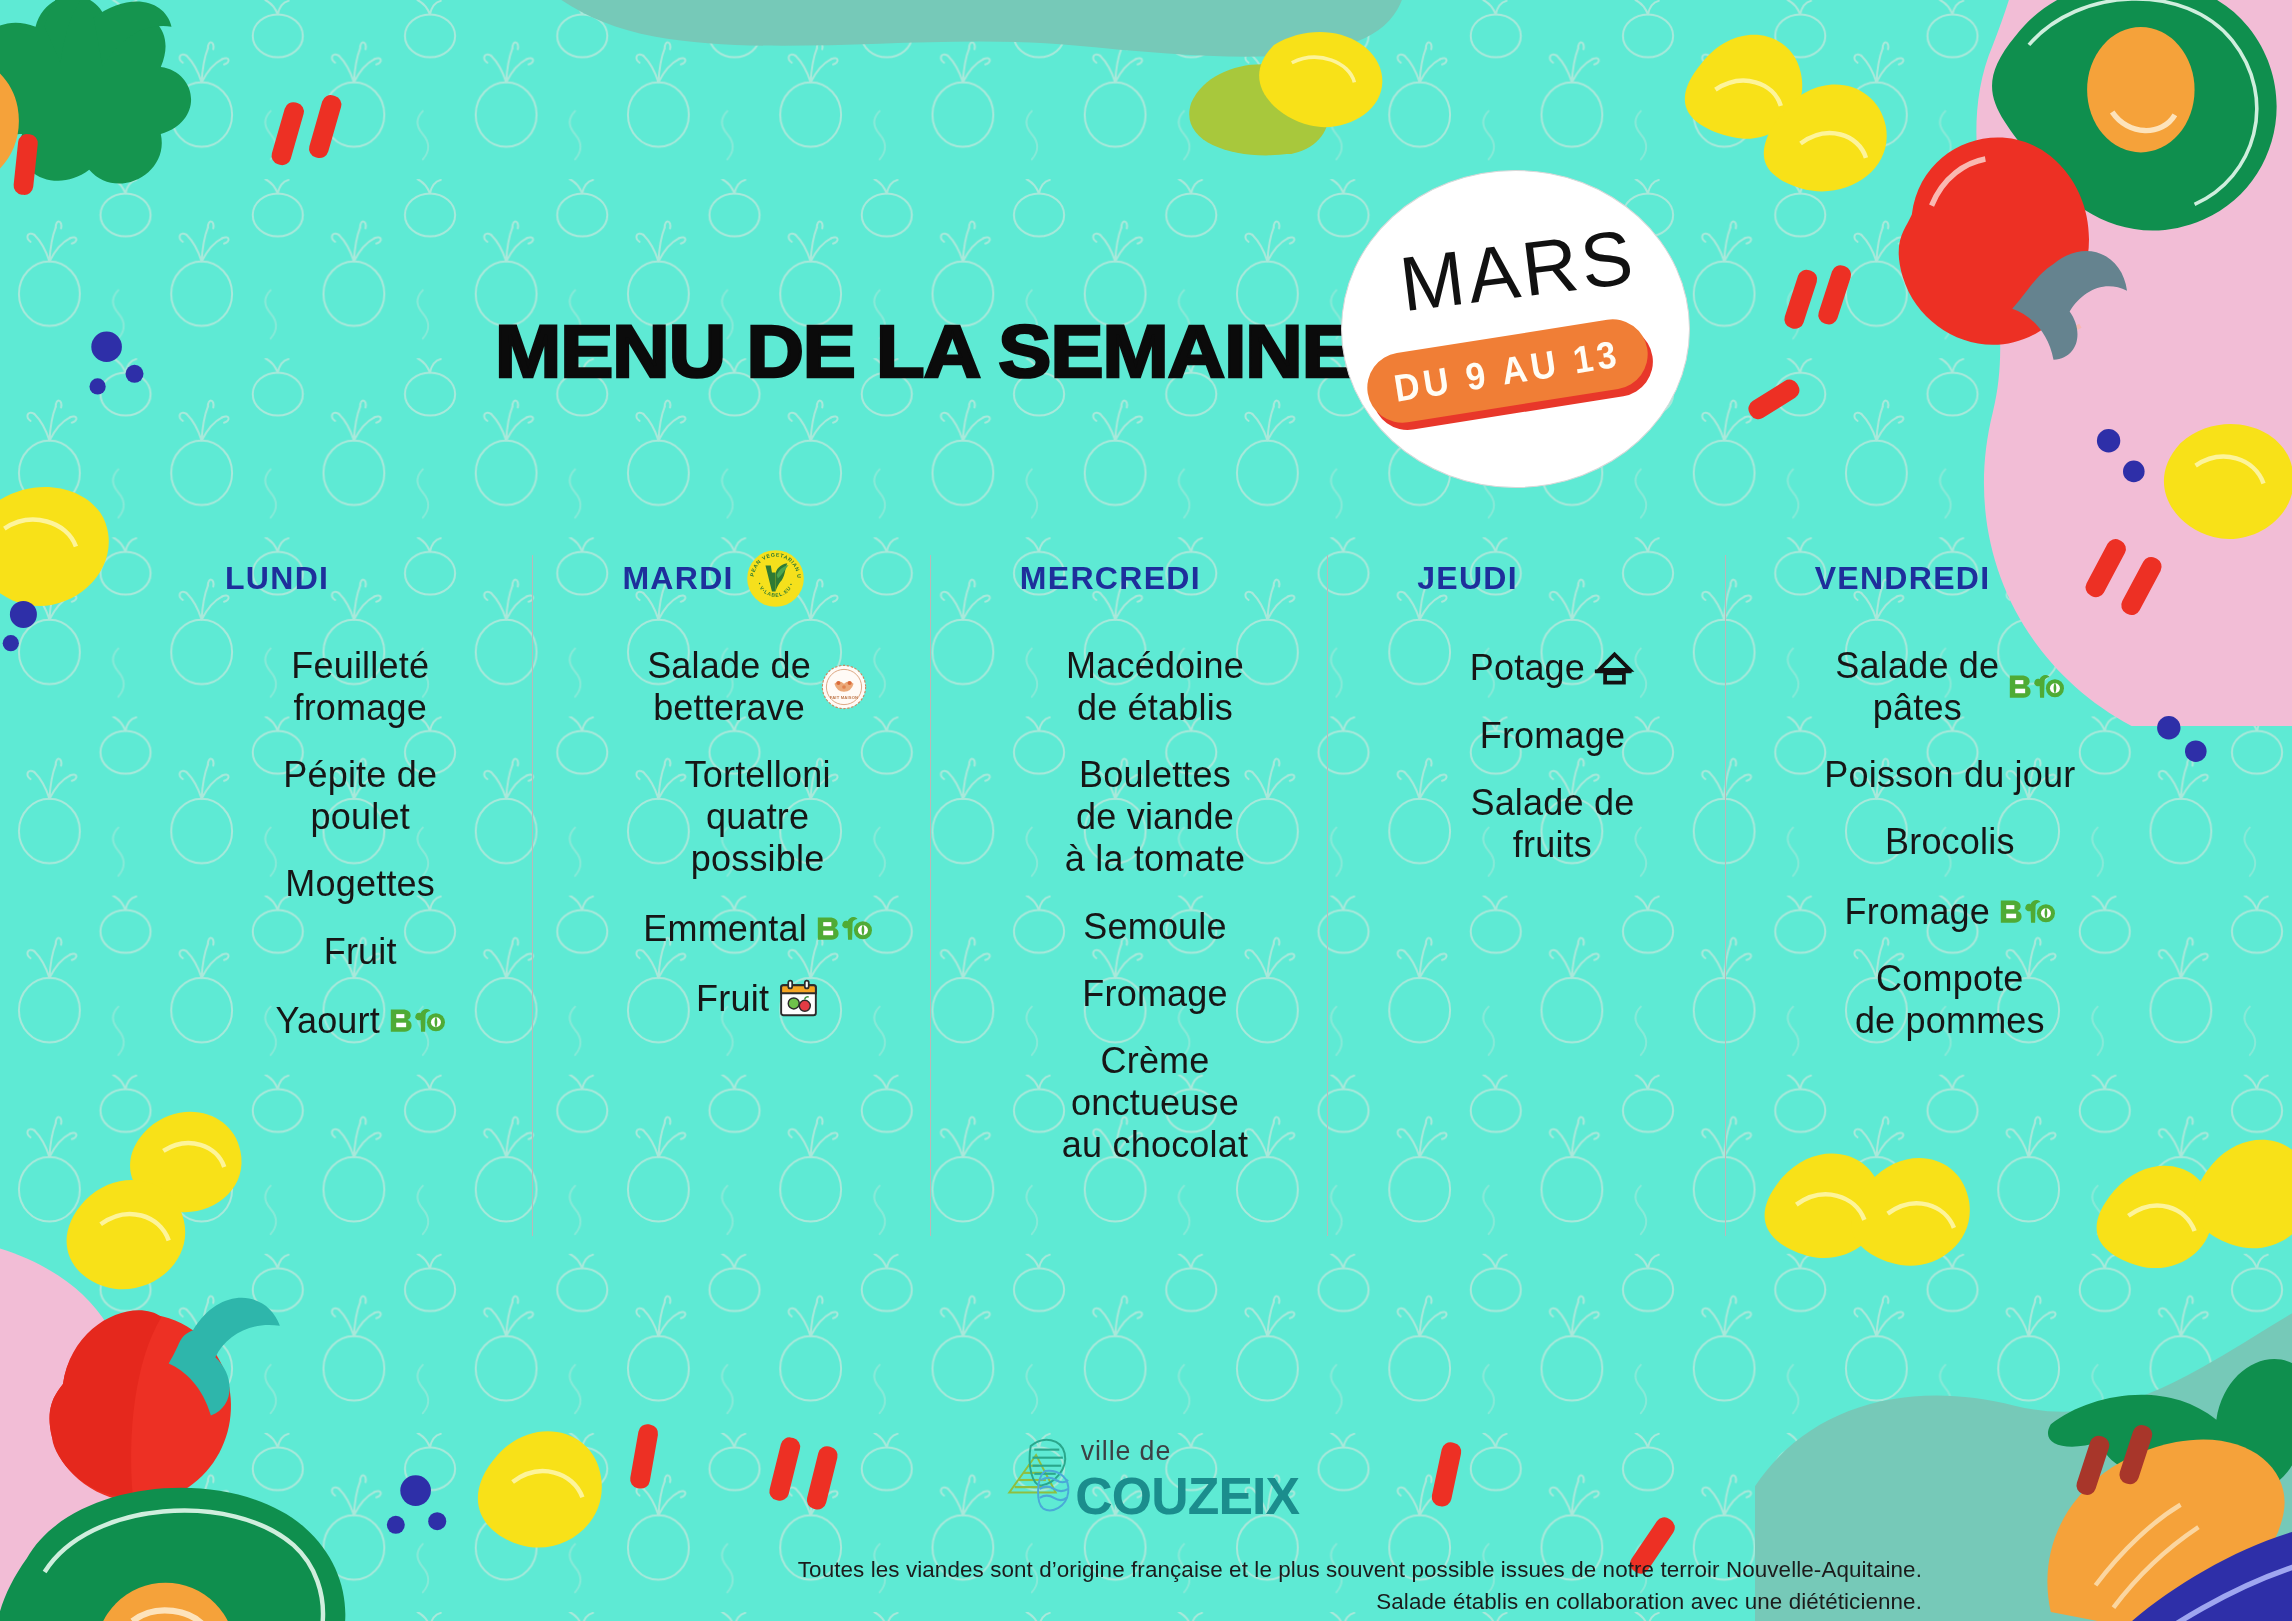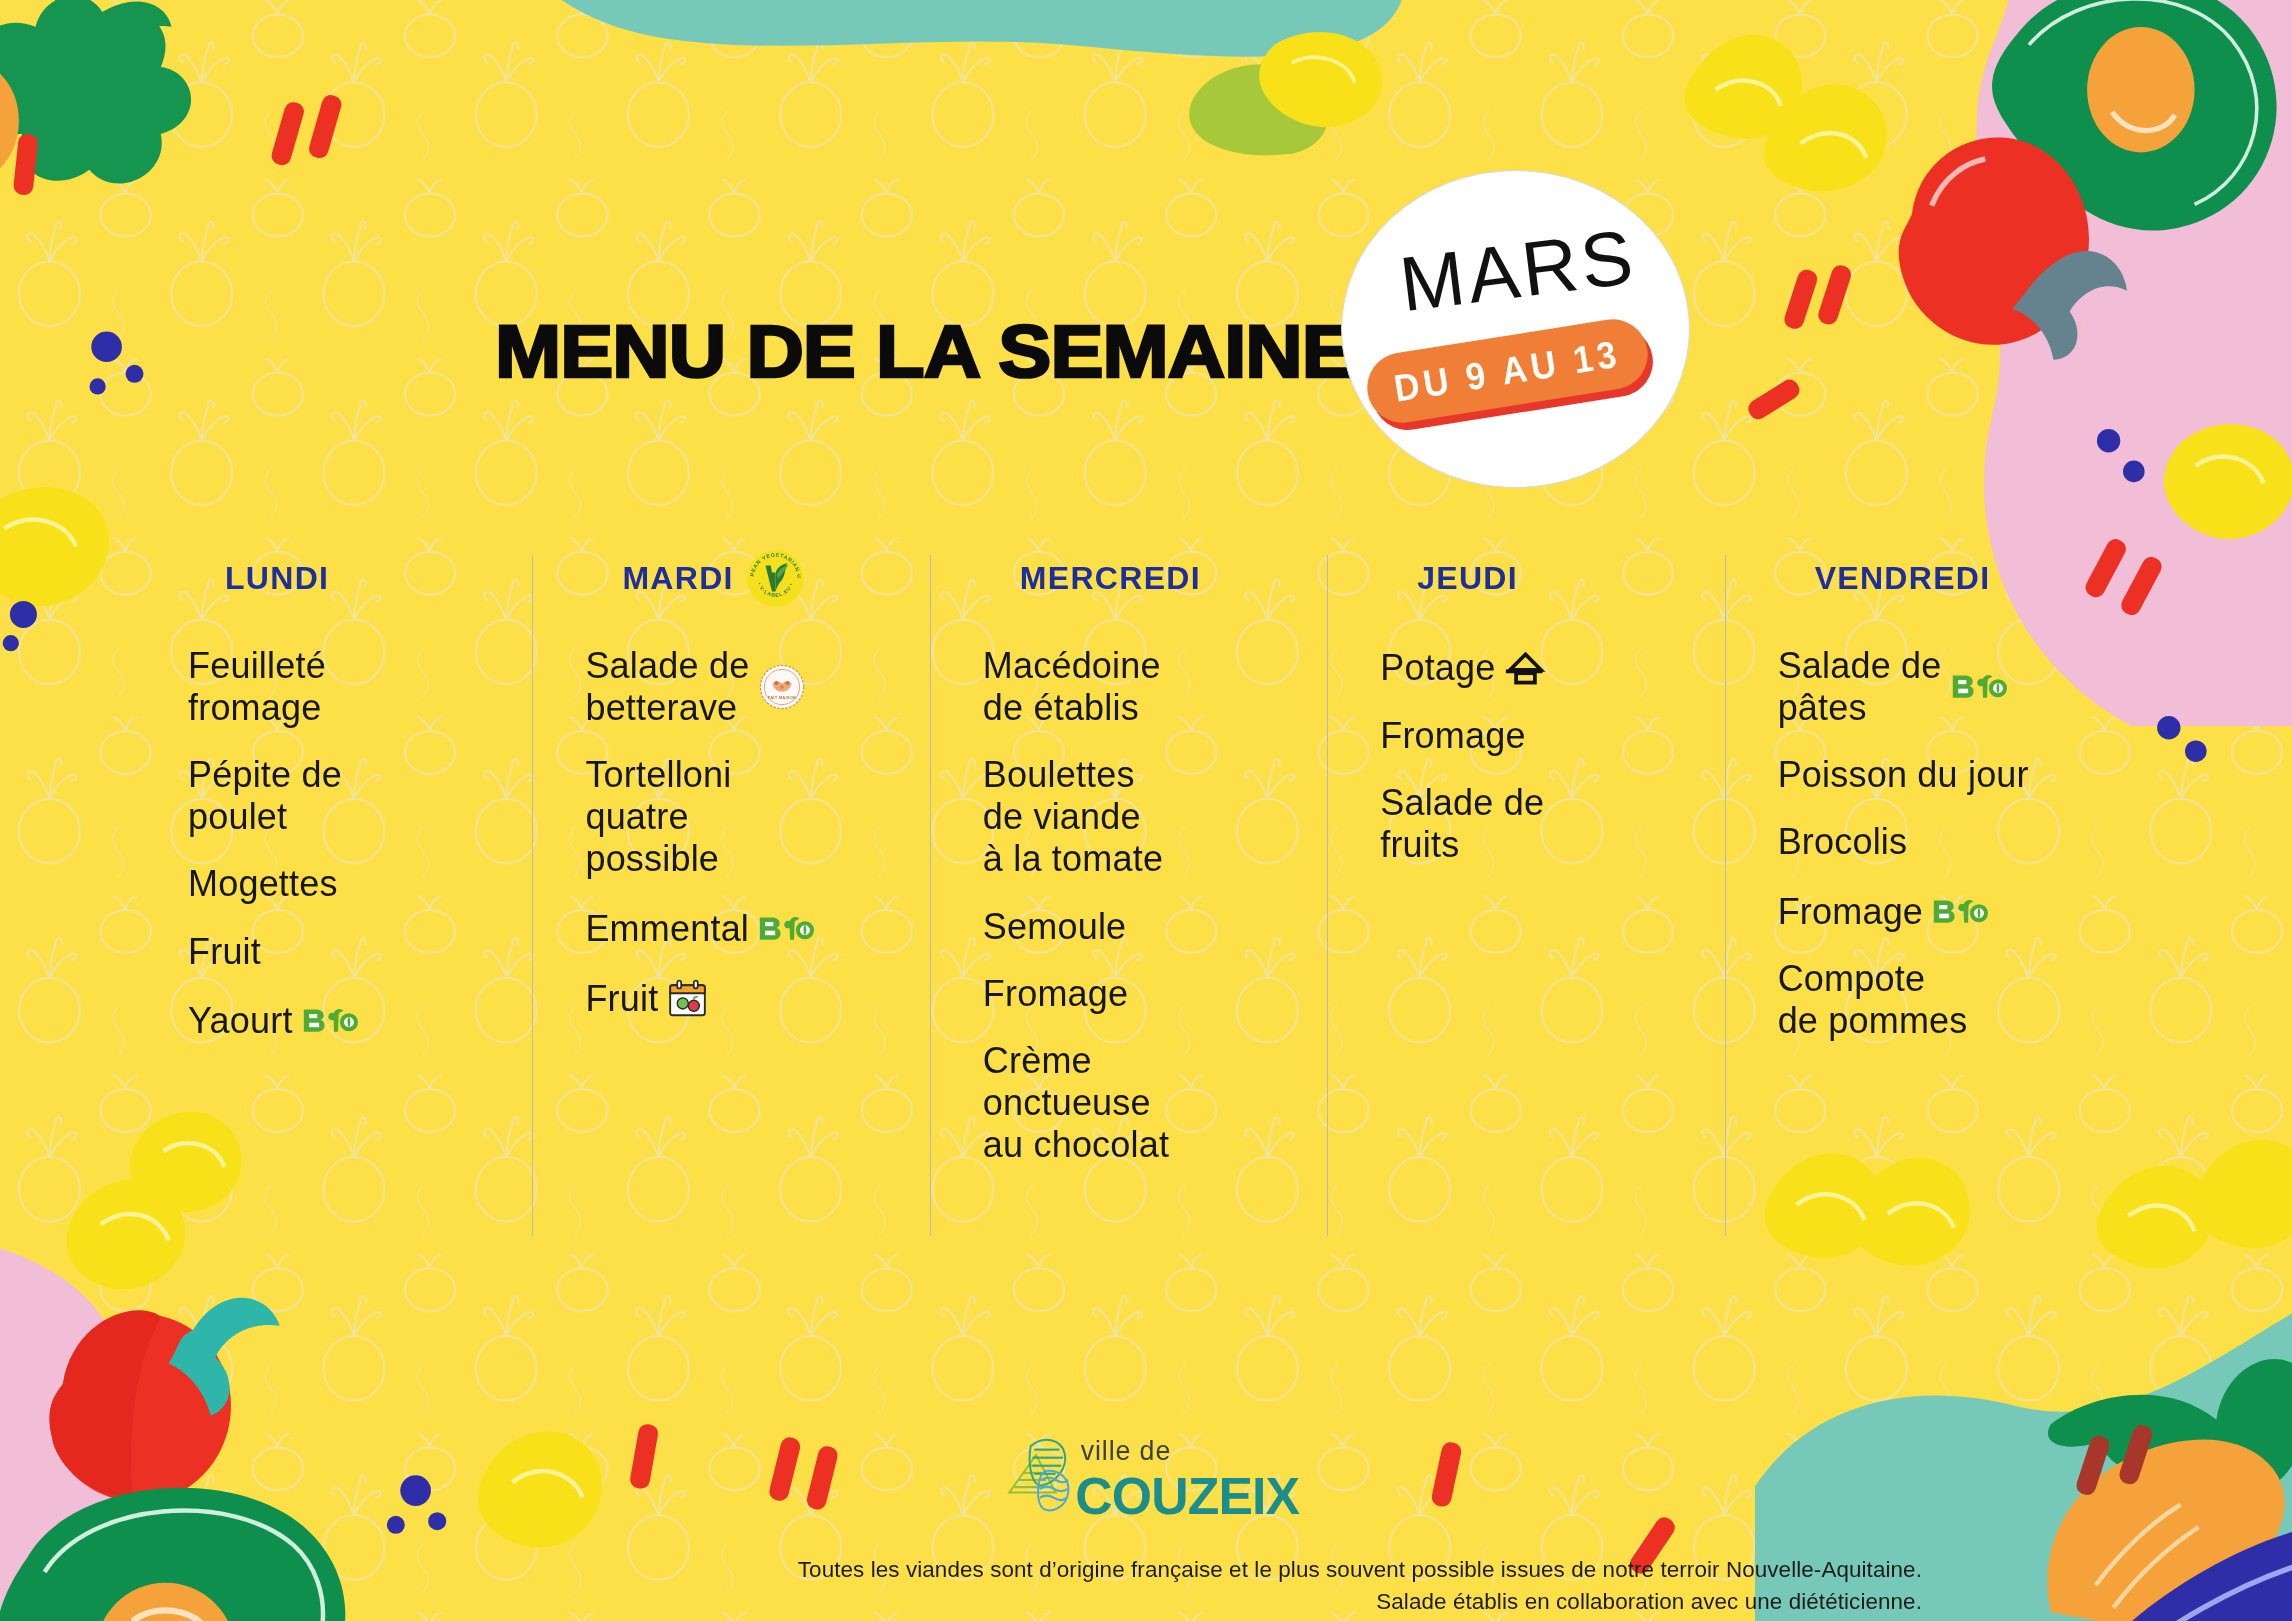--- a/index.html
+++ b/index.html
@@ -1,21 +1,21 @@
 <!DOCTYPE html>
 <html style="font-size:14.3px"><head>
 <meta charset="utf-8">
 <style>
   html,body{margin:0;padding:0;}
   body{
     width:2293px;height:1621px;overflow:hidden;position:relative;
     background:#fdfdfb;
     font-family:"Liberation Sans", sans-serif;
   }
-  .poster{position:absolute;inset:0;overflow:hidden;background:#fde047;padding-left:17px;}
+  .poster{position:absolute;inset:0;overflow:hidden;background:#5eead4;padding-left:17px;}
 
   
   .watermark{position:absolute;inset:0;opacity:.55;pointer-events:none;}
 
   
   .deco{position:absolute;pointer-events:none;}
   .deco svg{display:block;overflow:visible;}
 
   
   .title{
@@ -66,20 +66,21 @@
   }
   .day-name{
     font-family:"Liberation Sans", sans-serif;
     font-weight:700;font-size:32px;letter-spacing:1.3px;color:#1e2f9b;margin-left:37px;
   }
   .items{display:flex;flex-direction:column;gap:25px;}
   .item{
     font-family:"Liberation Sans", sans-serif;
     font-weight:300;font-size:36px;line-height:1.17;color:#161616;
     letter-spacing:0.2px;
+    text-align:center;
   }
   .item .lbl{white-space:pre-line;}
   .inline{display:inline-flex;align-items:center;gap:9px;vertical-align:middle;}
 
   
   .bio{display:inline-block;width:56px;height:30px;vertical-align:-3.6px;}
   .bio svg{display:block;}
 
   
   .home-ic{display:inline-block;width:41px;height:34px;vertical-align:-5.4px;}

